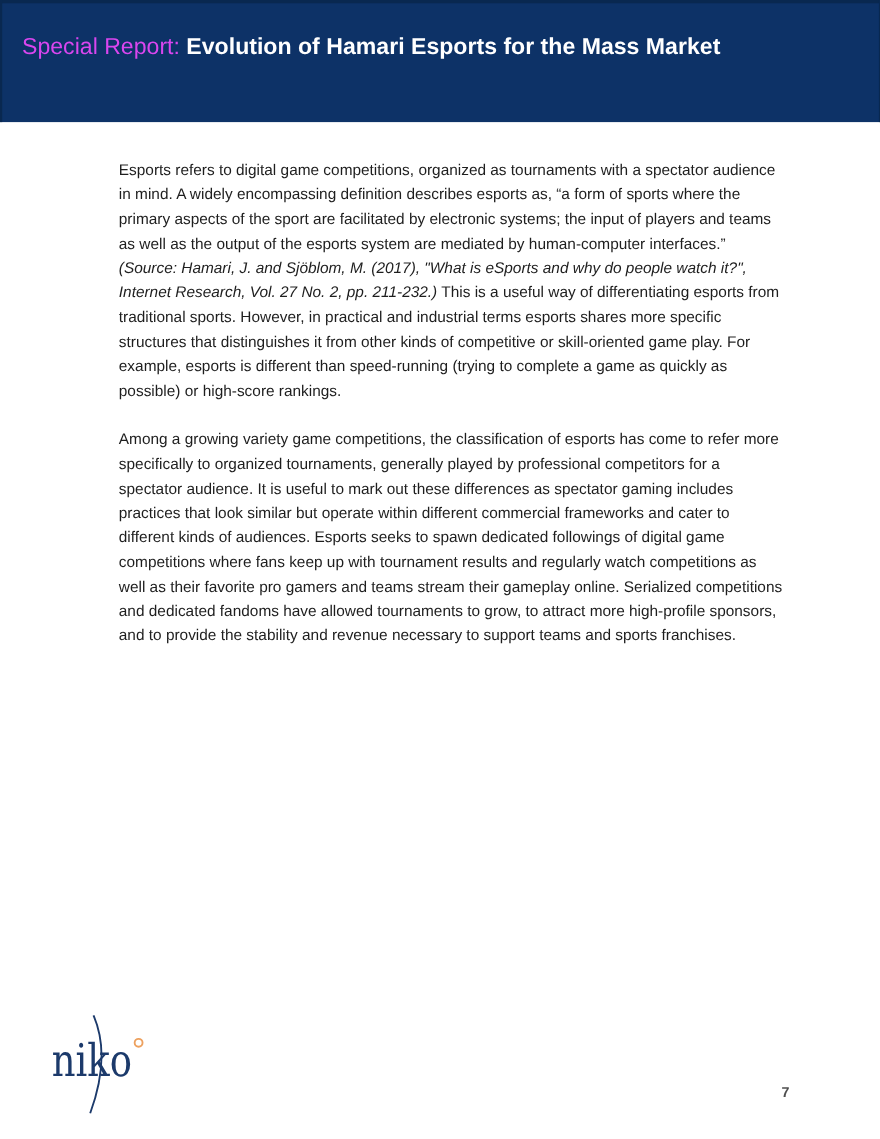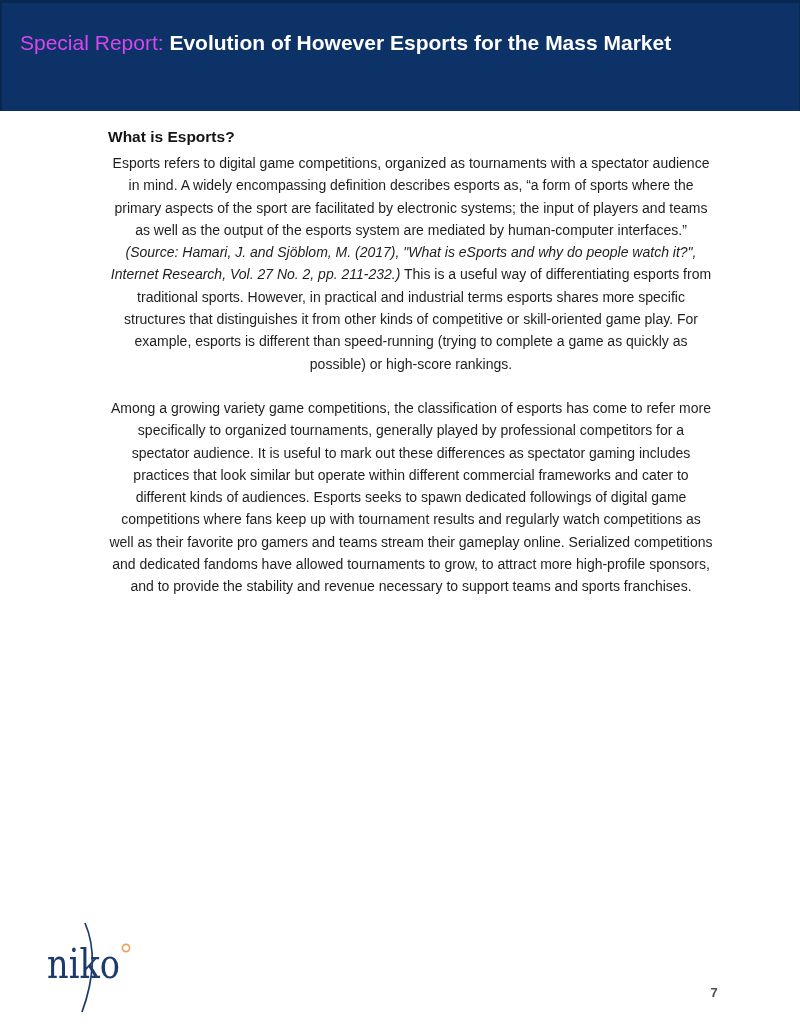--- a/index.html
+++ b/index.html
@@ -42,22 +42,22 @@
   .section-heading {
     font-size: 15.5px;
     font-weight: 700;
     color: #141414;
     line-height: 20px;
     margin: 0 0 5px 0;
   }
   .para {
     font-size: 14px;
     line-height: 22.3px;
-    margin: 0 0 22px 0;
-    text-align: center;
+    margin: 16px 0 22px 0;
+    text-align: left;
   }
   .seg-italic { font-style: italic; }
   
   .niko-logo {
     position: absolute;
     left: 44px; top: 898px;
     width: 110px; height: 122px;
   }
   .page-number {
     position: absolute;
@@ -69,26 +69,25 @@
     text-align: center;
   }
 </style>
 </head>
 <body>
 
 <div class="page">
 
   <div class="header-band">
     <div class="header-line">
-      <span class="header-label">Special Report: </span><span class="header-title">Evolution of However Esports for the Mass Market</span>
+      <span class="header-label">Special Report: </span><span class="header-title">Evolution of Hamari Esports for the Mass Market</span>
     </div>
   </div>
 
   <div class="content">
-    <h2 class="section-heading">What is Esports?</h2>
 
     <p class="para"><span>Esports refers to digital game competitions, organized as tournaments with a spectator audience in mind. A widely encompassing definition describes esports as, “a form of sports where the primary aspects of the sport are facilitated by electronic systems; the input of players and teams as well as the output of the esports system are mediated by human-computer interfaces.” </span><span class="seg-italic">(Source: Hamari, J. and Sjöblom, M. (2017), "What is eSports and why do people watch it?", Internet Research, Vol. 27 No. 2, pp. 211-232.)</span><span> This is a useful way of differentiating esports from traditional sports. However, in practical and industrial terms esports shares more specific structures that distinguishes it from other kinds of competitive or skill-oriented game play. For example, esports is different than speed-running (trying to complete a game as quickly as possible) or high-score rankings.</span></p>
 
     <p class="para">Among a growing variety game competitions, the classification of esports has come to refer more specifically to organized tournaments, generally played by professional competitors for a spectator audience. It is useful to mark out these differences as spectator gaming includes practices that look similar but operate within different commercial frameworks and cater to different kinds of audiences. Esports seeks to spawn dedicated followings of digital game competitions where fans keep up with tournament results and regularly watch competitions as well as their favorite pro gamers and teams stream their gameplay online. Serialized competitions and dedicated fandoms have allowed tournaments to grow, to attract more high-profile sponsors, and to provide the stability and revenue necessary to support teams and sports franchises.</p>
   </div>
 
   <svg class="niko-logo" viewBox="0 0 110 122" xmlns="http://www.w3.org/2000/svg">
     <path d="M 41 25 Q 57 62 38 114" fill="none" stroke="#1C3A6B" stroke-width="1.7"></path>
     <text x="3" y="80" font-family="DejaVu Serif, serif" font-size="41" fill="#1C3A6B" textLength="73" lengthAdjust="spacingAndGlyphs">niko</text>
     <circle cx="82" cy="50" r="3.6" fill="none" stroke="#EDA15F" stroke-width="1.7"></circle>

